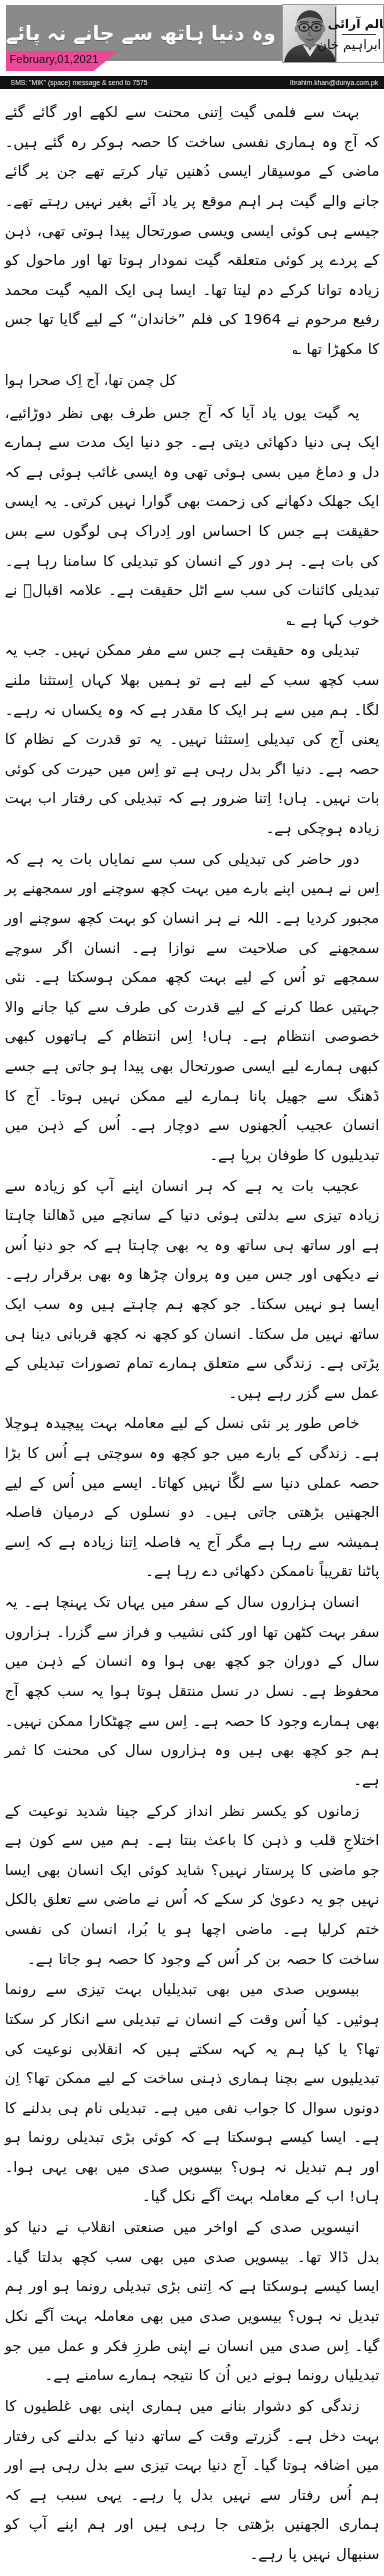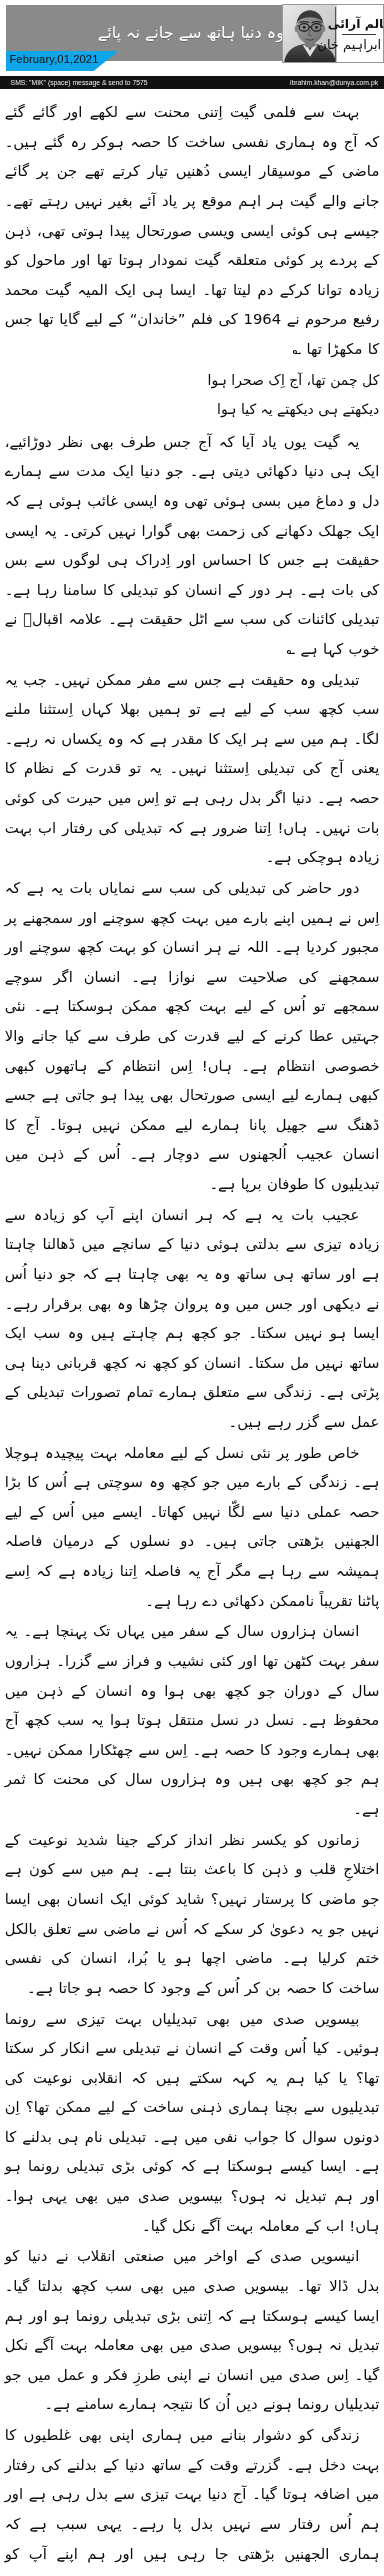--- a/index.html
+++ b/index.html
@@ -21,37 +21,37 @@
   .mh-banner{
     position:absolute;
     left:5.9px; top:5.3px;
     width:278px; height:56px;
     background:#8a8a8a;
   }
   .mh-title{
     position:absolute;
     left:0; right:0; top:50%;
     transform:translateY(-50%);
-    text-align:right;
+    text-align:left;
     color:#ffffff;
-    font-size:16px;
+    font-size:20px;
     line-height:1.1;
-    font-weight:400;
+    font-weight:700;
     letter-spacing:0.3px;
     direction:rtl;
     font-family:"DejaVu Sans","Liberation Sans",sans-serif;
     text-shadow:0 0.6px 0 rgba(0,0,0,.25);
     white-space:nowrap;
   }
   .mh-datetab{
     position:absolute;
     left:5.9px; top:51px;
     height:17.7px;
     padding:1.2px 20px 1.2px 3.5px;
-    background:#0ea5e9;
+    background:#ec4899;
     color:#111;
     font-size:11.2px;
     line-height:15.4px;
     font-weight:400;
     direction:ltr;
     text-align:left;
     font-family:"Liberation Sans",sans-serif;
     -webkit-clip-path:polygon(0 0,100% 0,78% 100%,0 100%);
     clip-path:polygon(0 0,100% 0,78% 100%,0 100%);
     letter-spacing:0.1px;
@@ -147,21 +147,21 @@
     line-height:29.6px;
     color:#0a0a0a;
     margin:0 0 1.2px 0;
     text-indent:20px;
     font-family:"DejaVu Sans","Liberation Sans",sans-serif;
     word-spacing:0.6px;
   }
 
   .verse{
     direction:rtl;
-    text-align:right;
+    text-align:left;
     font-size:14px;
     line-height:28px;
     color:#0a0a0a;
     margin:1.2px 0;
     text-indent:0;
   }
   .verse-block{ margin:2.4px 0 3.5px 0; }
 </style>
 </head>
 <body>
@@ -240,21 +240,20 @@
 
   <div class="contactbar">
     <div class="cb-sms">SMS: "MIK" (space) message &amp; send to 7575</div>
     <div class="cb-mail">ibrahim.khan@dunya.com.pk</div>
   </div>
 
   <div class="article" id="article-body">
       <p class="para">بہت سے فلمی گیت اِتنی محنت سے لکھے اور گائے گئے کہ آج وہ ہماری نفسی ساخت کا حصہ ہوکر رہ گئے ہیں۔ ماضی کے موسیقار ایسی دُھنیں تیار کرتے تھے جن پر گائے جانے والے گیت ہر اہم موقع پر یاد آئے بغیر نہیں رہتے تھے۔ جیسے ہی کوئی ایسی ویسی صورتحال پیدا ہوتی تھی، ذہن کے پردے پر کوئی متعلقہ گیت نمودار ہوتا تھا اور ماحول کو زیادہ توانا کرکے دم لیتا تھا۔ ایسا ہی ایک المیہ گیت محمد رفیع مرحوم نے 1964 کی فلم ”خاندان“ کے لیے گایا تھا جس کا مکھڑا تھا ؎</p>
       <div class="verse-block">
         <div class="verse">کل چمن تھا، آج اِک صحرا ہوا</div>
-        <div class="verse">دیکھتے ہی دیکھتے یہ کیا ہوا</div>
       </div>
       <p class="para">یہ گیت یوں یاد آیا کہ آج جس طرف بھی نظر دوڑائیے، ایک ہی دنیا دکھائی دیتی ہے۔ جو دنیا ایک مدت سے ہمارے دل و دماغ میں بسی ہوئی تھی وہ ایسی غائب ہوئی ہے کہ ایک جھلک دکھانے کی زحمت بھی گوارا نہیں کرتی۔ یہ ایسی حقیقت ہے جس کا احساس اور اِدراک ہی لوگوں سے بس کی بات ہے۔ ہر دور کے انسان کو تبدیلی کا سامنا رہا ہے۔ تبدیلی کائنات کی سب سے اٹل حقیقت ہے۔ علامہ اقبالؔ نے خوب کہا ہے ؎</p>
       <p class="para">تبدیلی وہ حقیقت ہے جس سے مفر ممکن نہیں۔ جب یہ سب کچھ سب کے لیے ہے تو ہمیں بھلا کہاں اِستثنا ملنے لگا۔ ہم میں سے ہر ایک کا مقدر ہے کہ وہ یکساں نہ رہے۔ یعنی آج کی تبدیلی اِستثنا نہیں۔ یہ تو قدرت کے نظام کا حصہ ہے۔ دنیا اگر بدل رہی ہے تو اِس میں حیرت کی کوئی بات نہیں۔ ہاں! اِتنا ضرور ہے کہ تبدیلی کی رفتار اب بہت زیادہ ہوچکی ہے۔</p>
       <p class="para">دور حاضر کی تبدیلی کی سب سے نمایاں بات یہ ہے کہ اِس نے ہمیں اپنے بارے میں بہت کچھ سوچنے اور سمجھنے پر مجبور کردیا ہے۔ اللہ نے ہر انسان کو بہت کچھ سوچنے اور سمجھنے کی صلاحیت سے نوازا ہے۔ انسان اگر سوچے سمجھے تو اُس کے لیے بہت کچھ ممکن ہوسکتا ہے۔ نئی جہتیں عطا کرنے کے لیے قدرت کی طرف سے کیا جانے والا خصوصی انتظام ہے۔ ہاں! اِس انتظام کے ہاتھوں کبھی کبھی ہمارے لیے ایسی صورتحال بھی پیدا ہو جاتی ہے جسے ڈھنگ سے جھیل پانا ہمارے لیے ممکن نہیں ہوتا۔ آج کا انسان عجیب اُلجھنوں سے دوچار ہے۔ اُس کے ذہن میں تبدیلیوں کا طوفان برپا ہے۔</p>
       <p class="para">عجیب بات یہ ہے کہ ہر انسان اپنے آپ کو زیادہ سے زیادہ تیزی سے بدلتی ہوئی دنیا کے سانچے میں ڈھالنا چاہتا ہے اور ساتھ ہی ساتھ وہ یہ بھی چاہتا ہے کہ جو دنیا اُس نے دیکھی اور جس میں وہ پروان چڑھا وہ بھی برقرار رہے۔ ایسا ہو نہیں سکتا۔ جو کچھ ہم چاہتے ہیں وہ سب ایک ساتھ نہیں مل سکتا۔ انسان کو کچھ نہ کچھ قربانی دینا ہی پڑتی ہے۔ زندگی سے متعلق ہمارے تمام تصورات تبدیلی کے عمل سے گزر رہے ہیں۔</p>
       <p class="para">خاص طور پر نئی نسل کے لیے معاملہ بہت پیچیدہ ہوچلا ہے۔ زندگی کے بارے میں جو کچھ وہ سوچتی ہے اُس کا بڑا حصہ عملی دنیا سے لگّا نہیں کھاتا۔ ایسے میں اُس کے لیے الجھنیں بڑھتی جاتی ہیں۔ دو نسلوں کے درمیان فاصلہ ہمیشہ سے رہا ہے مگر آج یہ فاصلہ اِتنا زیادہ ہے کہ اِسے پاٹنا تقریباً ناممکن دکھائی دے رہا ہے۔</p>
       <p class="para">انسان ہزاروں سال کے سفر میں یہاں تک پہنچا ہے۔ یہ سفر بہت کٹھن تھا اور کئی نشیب و فراز سے گزرا۔ ہزاروں سال کے دوران جو کچھ بھی ہوا وہ انسان کے ذہن میں محفوظ ہے۔ نسل در نسل منتقل ہوتا ہوا یہ سب کچھ آج بھی ہمارے وجود کا حصہ ہے۔ اِس سے چھٹکارا ممکن نہیں۔ ہم جو کچھ بھی ہیں وہ ہزاروں سال کی محنت کا ثمر ہے۔</p>
       <p class="para">زمانوں کو یکسر نظر انداز کرکے جینا شدید نوعیت کے اختلاجِ قلب و ذہن کا باعث بنتا ہے۔ ہم میں سے کون ہے جو ماضی کا پرستار نہیں؟ شاید کوئی ایک انسان بھی ایسا نہیں جو یہ دعویٰ کر سکے کہ اُس نے ماضی سے تعلق بالکل ختم کرلیا ہے۔ ماضی اچھا ہو یا بُرا، انسان کی نفسی ساخت کا حصہ بن کر اُس کے وجود کا حصہ ہو جاتا ہے۔</p>
       <p class="para">بیسویں صدی میں بھی تبدیلیاں بہت تیزی سے رونما ہوئیں۔ کیا اُس وقت کے انسان نے تبدیلی سے انکار کر سکتا تھا؟ یا کیا ہم یہ کہہ سکتے ہیں کہ انقلابی نوعیت کی تبدیلیوں سے بچنا ہماری ذہنی ساخت کے لیے ممکن تھا؟ اِن دونوں سوال کا جواب نفی میں ہے۔ تبدیلی نام ہی بدلنے کا ہے۔ ایسا کیسے ہوسکتا ہے کہ کوئی بڑی تبدیلی رونما ہو اور ہم تبدیل نہ ہوں؟ بیسویں صدی میں بھی یہی ہوا۔ ہاں! اب کے معاملہ بہت آگے نکل گیا۔</p>
       <p class="para">انیسویں صدی کے اواخر میں صنعتی انقلاب نے دنیا کو بدل ڈالا تھا۔ بیسویں صدی میں بھی سب کچھ بدلتا گیا۔ ایسا کیسے ہوسکتا ہے کہ اِتنی بڑی تبدیلی رونما ہو اور ہم تبدیل نہ ہوں؟ بیسویں صدی میں بھی معاملہ بہت آگے نکل گیا۔ اِس صدی میں انسان نے اپنی طرزِ فکر و عمل میں جو تبدیلیاں رونما ہونے دیں اُن کا نتیجہ ہمارے سامنے ہے۔</p>

